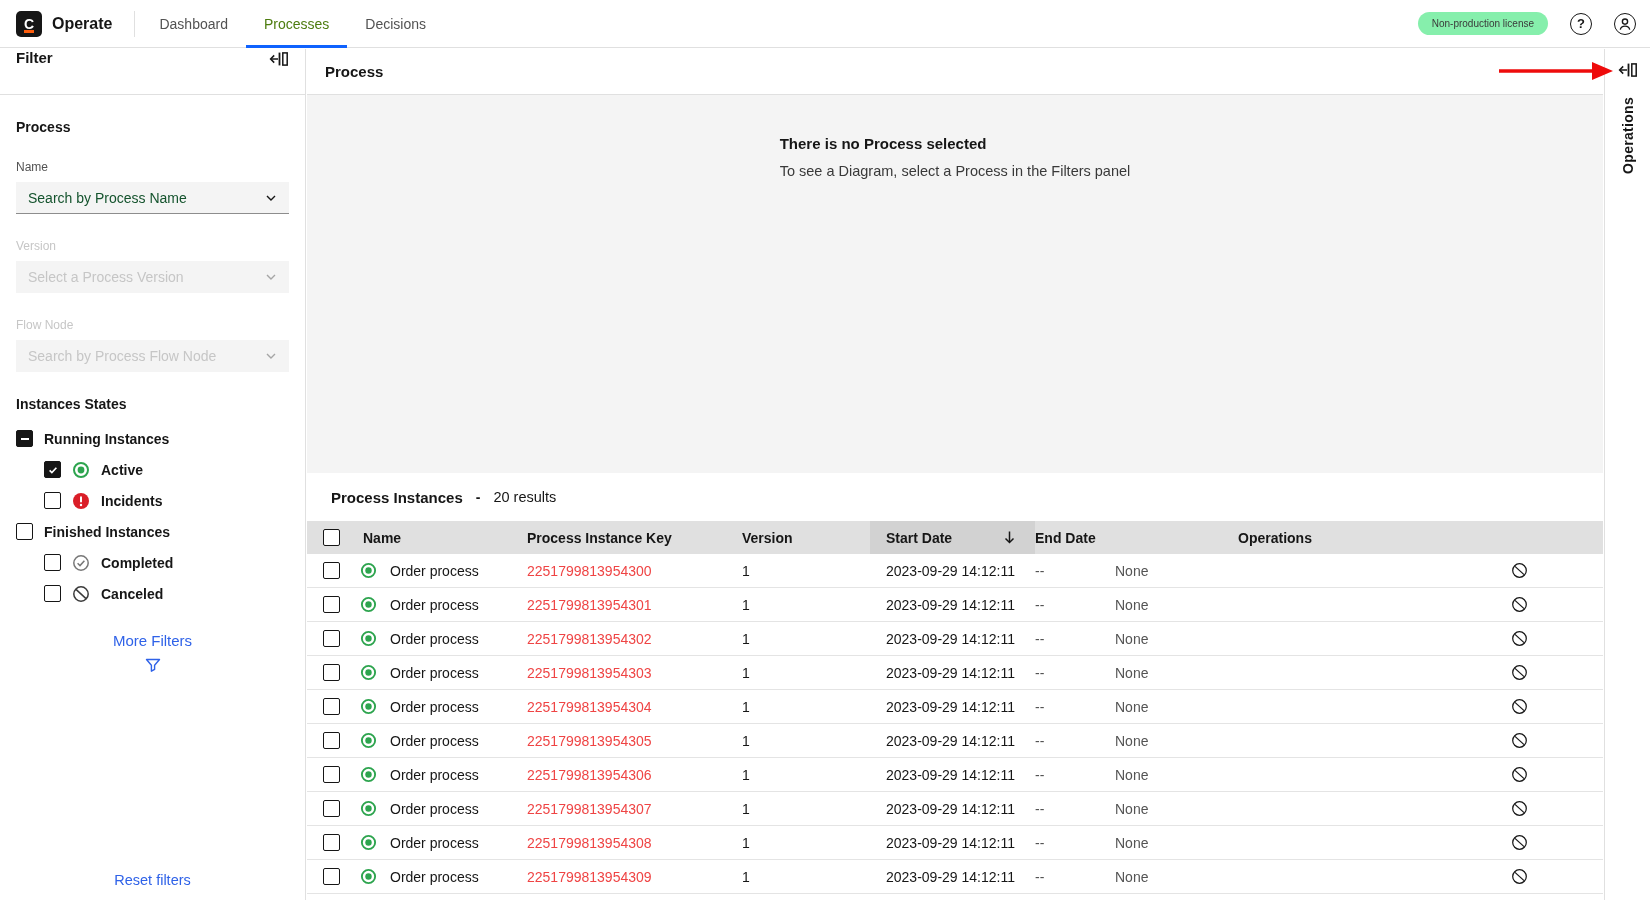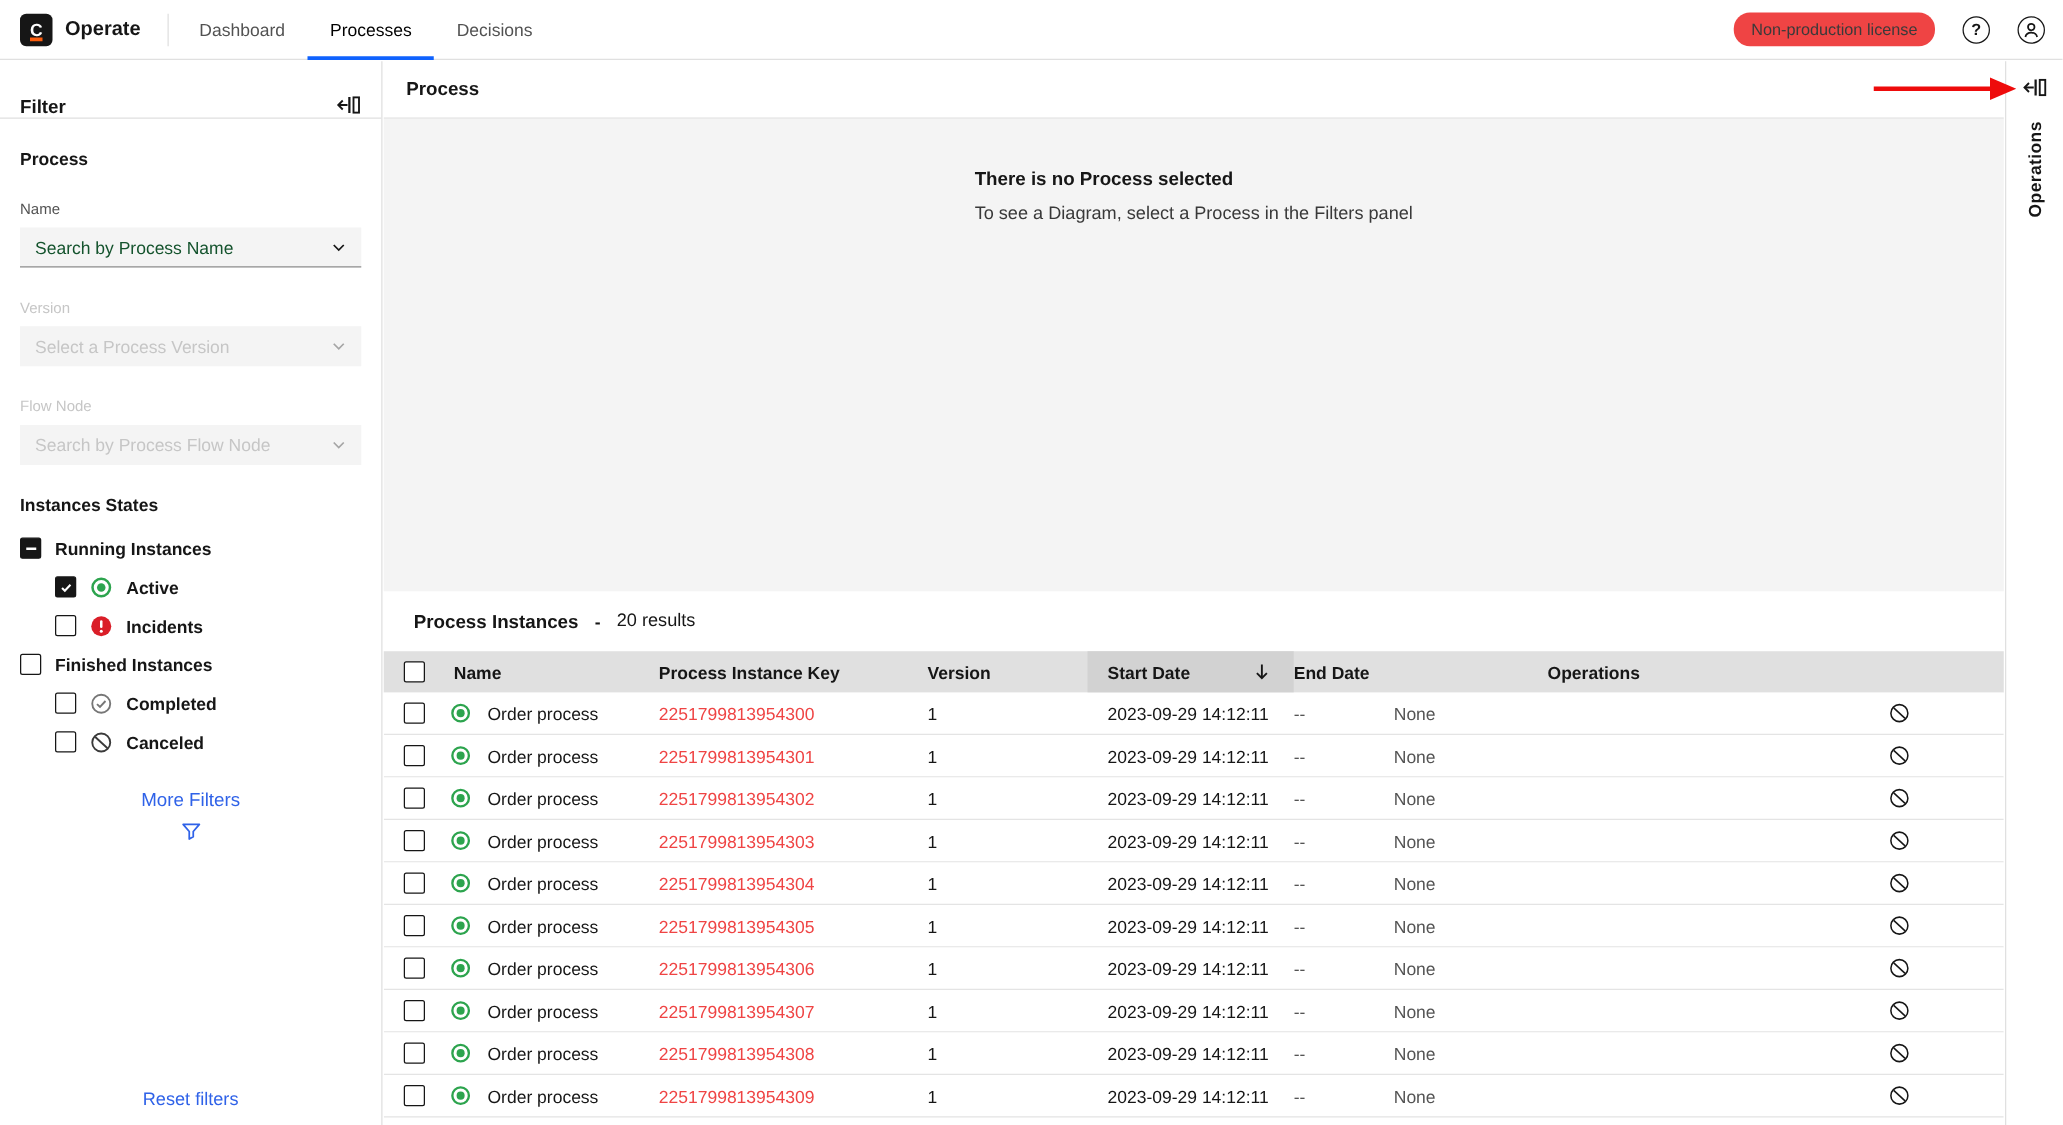--- a/index.html
+++ b/index.html
@@ -13,35 +13,35 @@
   .logo { width: 26px; height: 26px; background: #161616; border-radius: 5px; position: relative;
     display: flex; align-items: center; justify-content: center; color: #fff; font-weight: bold;
     font-size: 14px; flex: 0 0 auto; }
   .logo::after { content: ""; position: absolute; bottom: 4px; left: 50%; transform: translateX(-50%);
     width: 10px; height: 3px; background: #fc5d0d; }
   .app-name { font-weight: bold; font-size: 16px; margin-left: 10px; }
   .topbar-divider { width: 1px; height: 26px; background: #e0e0e0; margin-left: 22px; }
   .tabs { display: flex; height: 48px; margin-left: 6px; }
   .tab { padding: 0 18px; display: flex; align-items: center; font-size: 14px; color: #525252;
     position: relative; cursor: pointer; }
-  .tab.active { color: #000000; }
+  .tab.active { color: #4d7c0f; }
   .tab.active::after { content: ""; position: absolute; left: 0; right: 0; bottom: 0; height: 3px;
     background: #0f62fe; }
   .topbar-spacer { flex: 1; }
-  .license-badge { background: #ef4444; color: #3a3a3a; font-size: 13px; border-radius: 13px;
+  .license-badge { background: #86efac; color: #3a3a3a; font-size: 10px; border-radius: 13px;
     padding: 6px 14px; white-space: nowrap; }
   .round-icon { width: 22px; height: 22px; border: 1.6px solid #161616; border-radius: 50%;
     display: flex; align-items: center; justify-content: center; margin-left: 22px; cursor: pointer; }
   .round-icon.help { font-size: 13px; font-weight: bold; }
   .round-icon.user { margin-right: 14px; }
 
   
   .sidebar { position: absolute; top: 49px; left: 0; width: 306px; bottom: 0; background: #fff;
     border-right: 1px solid #e0e0e0; }
-  .panel-header { height: 46px; border-bottom: 1px solid #e0e0e0; display: flex; align-items: flex-end;
+  .panel-header { height: 46px; border-bottom: 1px solid #e0e0e0; display: flex; align-items: flex-start;
     justify-content: space-between; padding: 0 16px; }
   .panel-title { font-weight: bold; font-size: 15px; }
   .filter-body { padding: 0 16px; position: relative; }
   .section-heading { font-weight: bold; font-size: 14px; margin-top: 24px; }
   .field { margin-top: 25px; }
   .field:first-of-type { margin-top: 22px; }
   .field-label { font-size: 12px; color: #525252; margin-bottom: 8px; }
   .field.disabled .field-label { color: #c6c6c6; }
   .combobox { height: 32px; background: #f4f4f4; border-bottom: 1px solid #8d8d8d; display: flex;
     align-items: center; justify-content: space-between; padding: 0 12px; cursor: pointer; }

